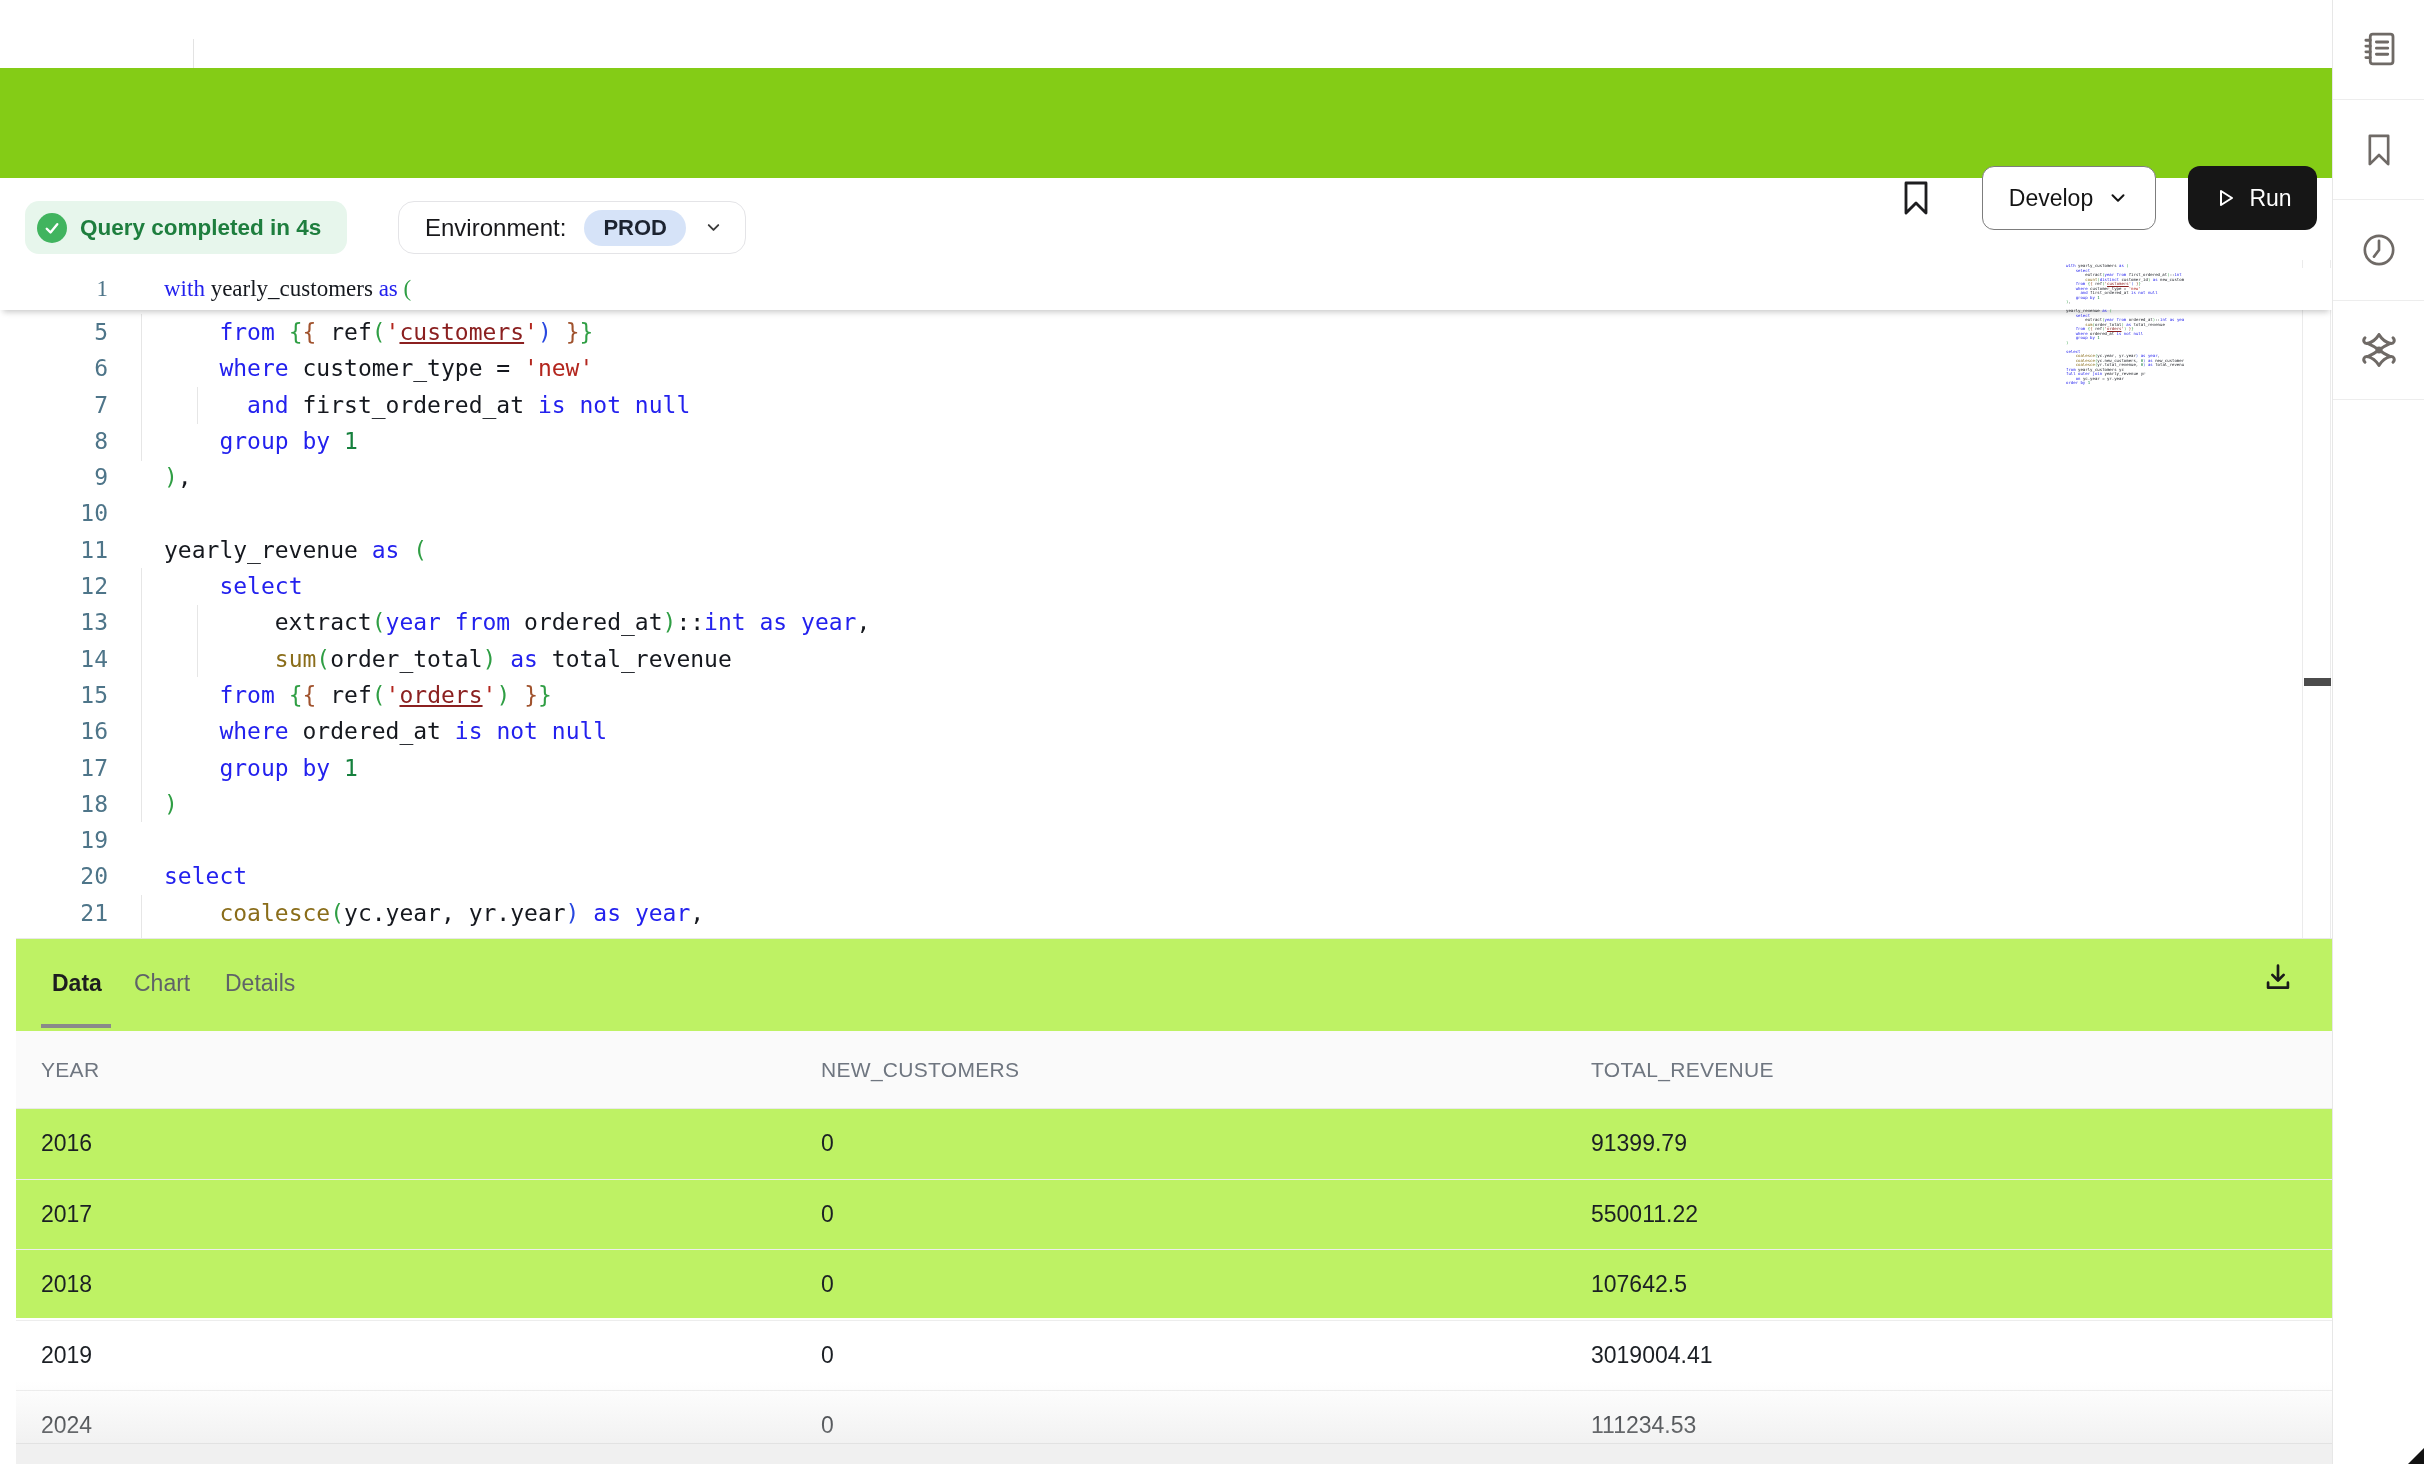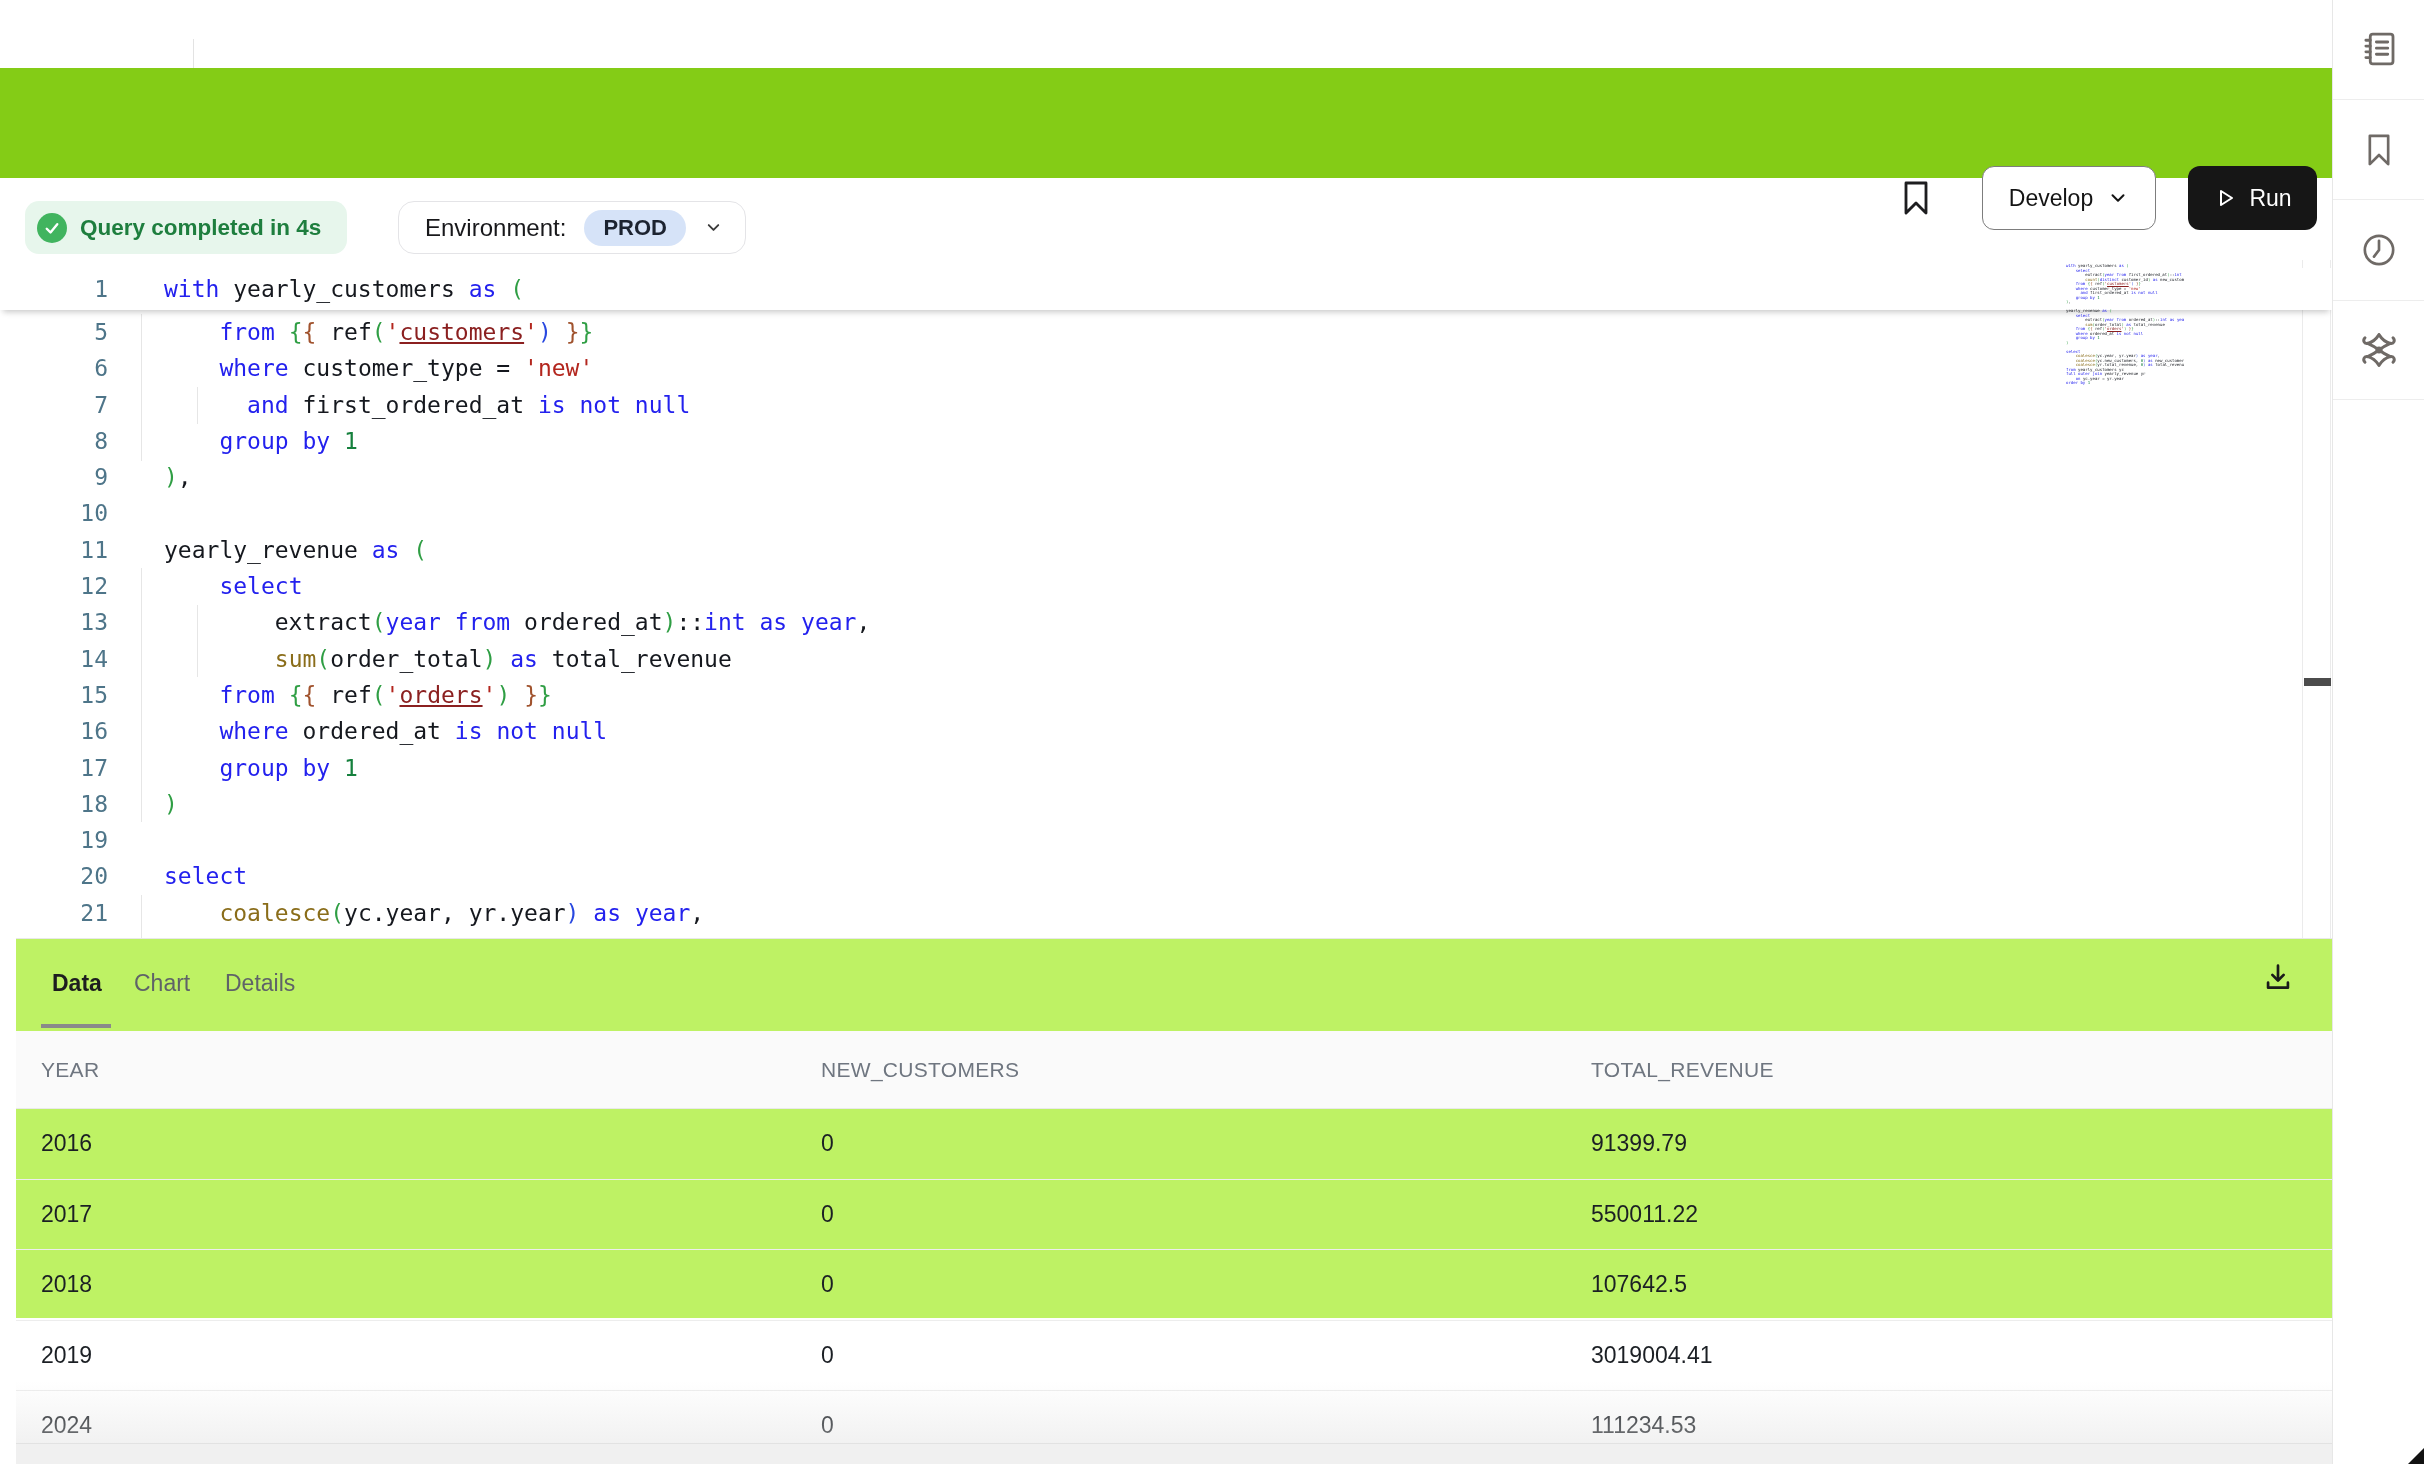--- a/index.html
+++ b/index.html
@@ -27,21 +27,21 @@
   .env-control { position:absolute; left:398px; top:201px; height:53px; padding:0 22px 0 26px; border-radius:16px; background:#fff; border:1px solid #e4e4e7; display:flex; align-items:center; gap:18px; cursor:pointer; }
   .env-label { font-size:24px; font-weight:500; color:#18181b; }
   .env-badge { background:#d6e3f8; border-radius:999px; padding:5px 19px; font-size:22px; font-weight:600; color:#1c2330; }
 
   
   .editor { position:absolute; left:0; top:260px; width:2332px; height:678px; background:#fff; overflow:hidden; }
   .code-lines { position:absolute; left:0; top:54px; width:100%; }
   .code-line { height:36.3px; line-height:36.3px; white-space:pre; font-family:"DejaVu Sans Mono","Liberation Mono",monospace; font-size:23px; }
   .ln { display:inline-block; width:108px; text-align:right; color:#4e7589; margin-right:56px; }
   .sticky-line { position:absolute; left:0; top:8px; width:100%; height:42px; background:#fff; z-index:4; box-shadow:0 5px 6px -3px rgba(0,0,0,0.22); }
-  .sticky-line .code-line { height:42px; line-height:42px; }
+  .sticky-line .code-line { height:42px; line-height:42px;font-family:Liberation Serif, serif; }
   .guide { position:absolute; width:1px; background:#e6e6e6; z-index:1; }
   
   .tk-kw { color:#2321ee; }
   .tk-pl { color:#15181e; }
   .tk-fn { color:#8a6d1a; }
   .tk-str { color:#b3261e; }
   .tk-lnk { color:#8b2020; text-decoration:underline; cursor:pointer; }
   .tk-num { color:#15803d; }
   .tk-bg { color:#2f9e44; }
   .tk-bb { color:#a0522d; }

